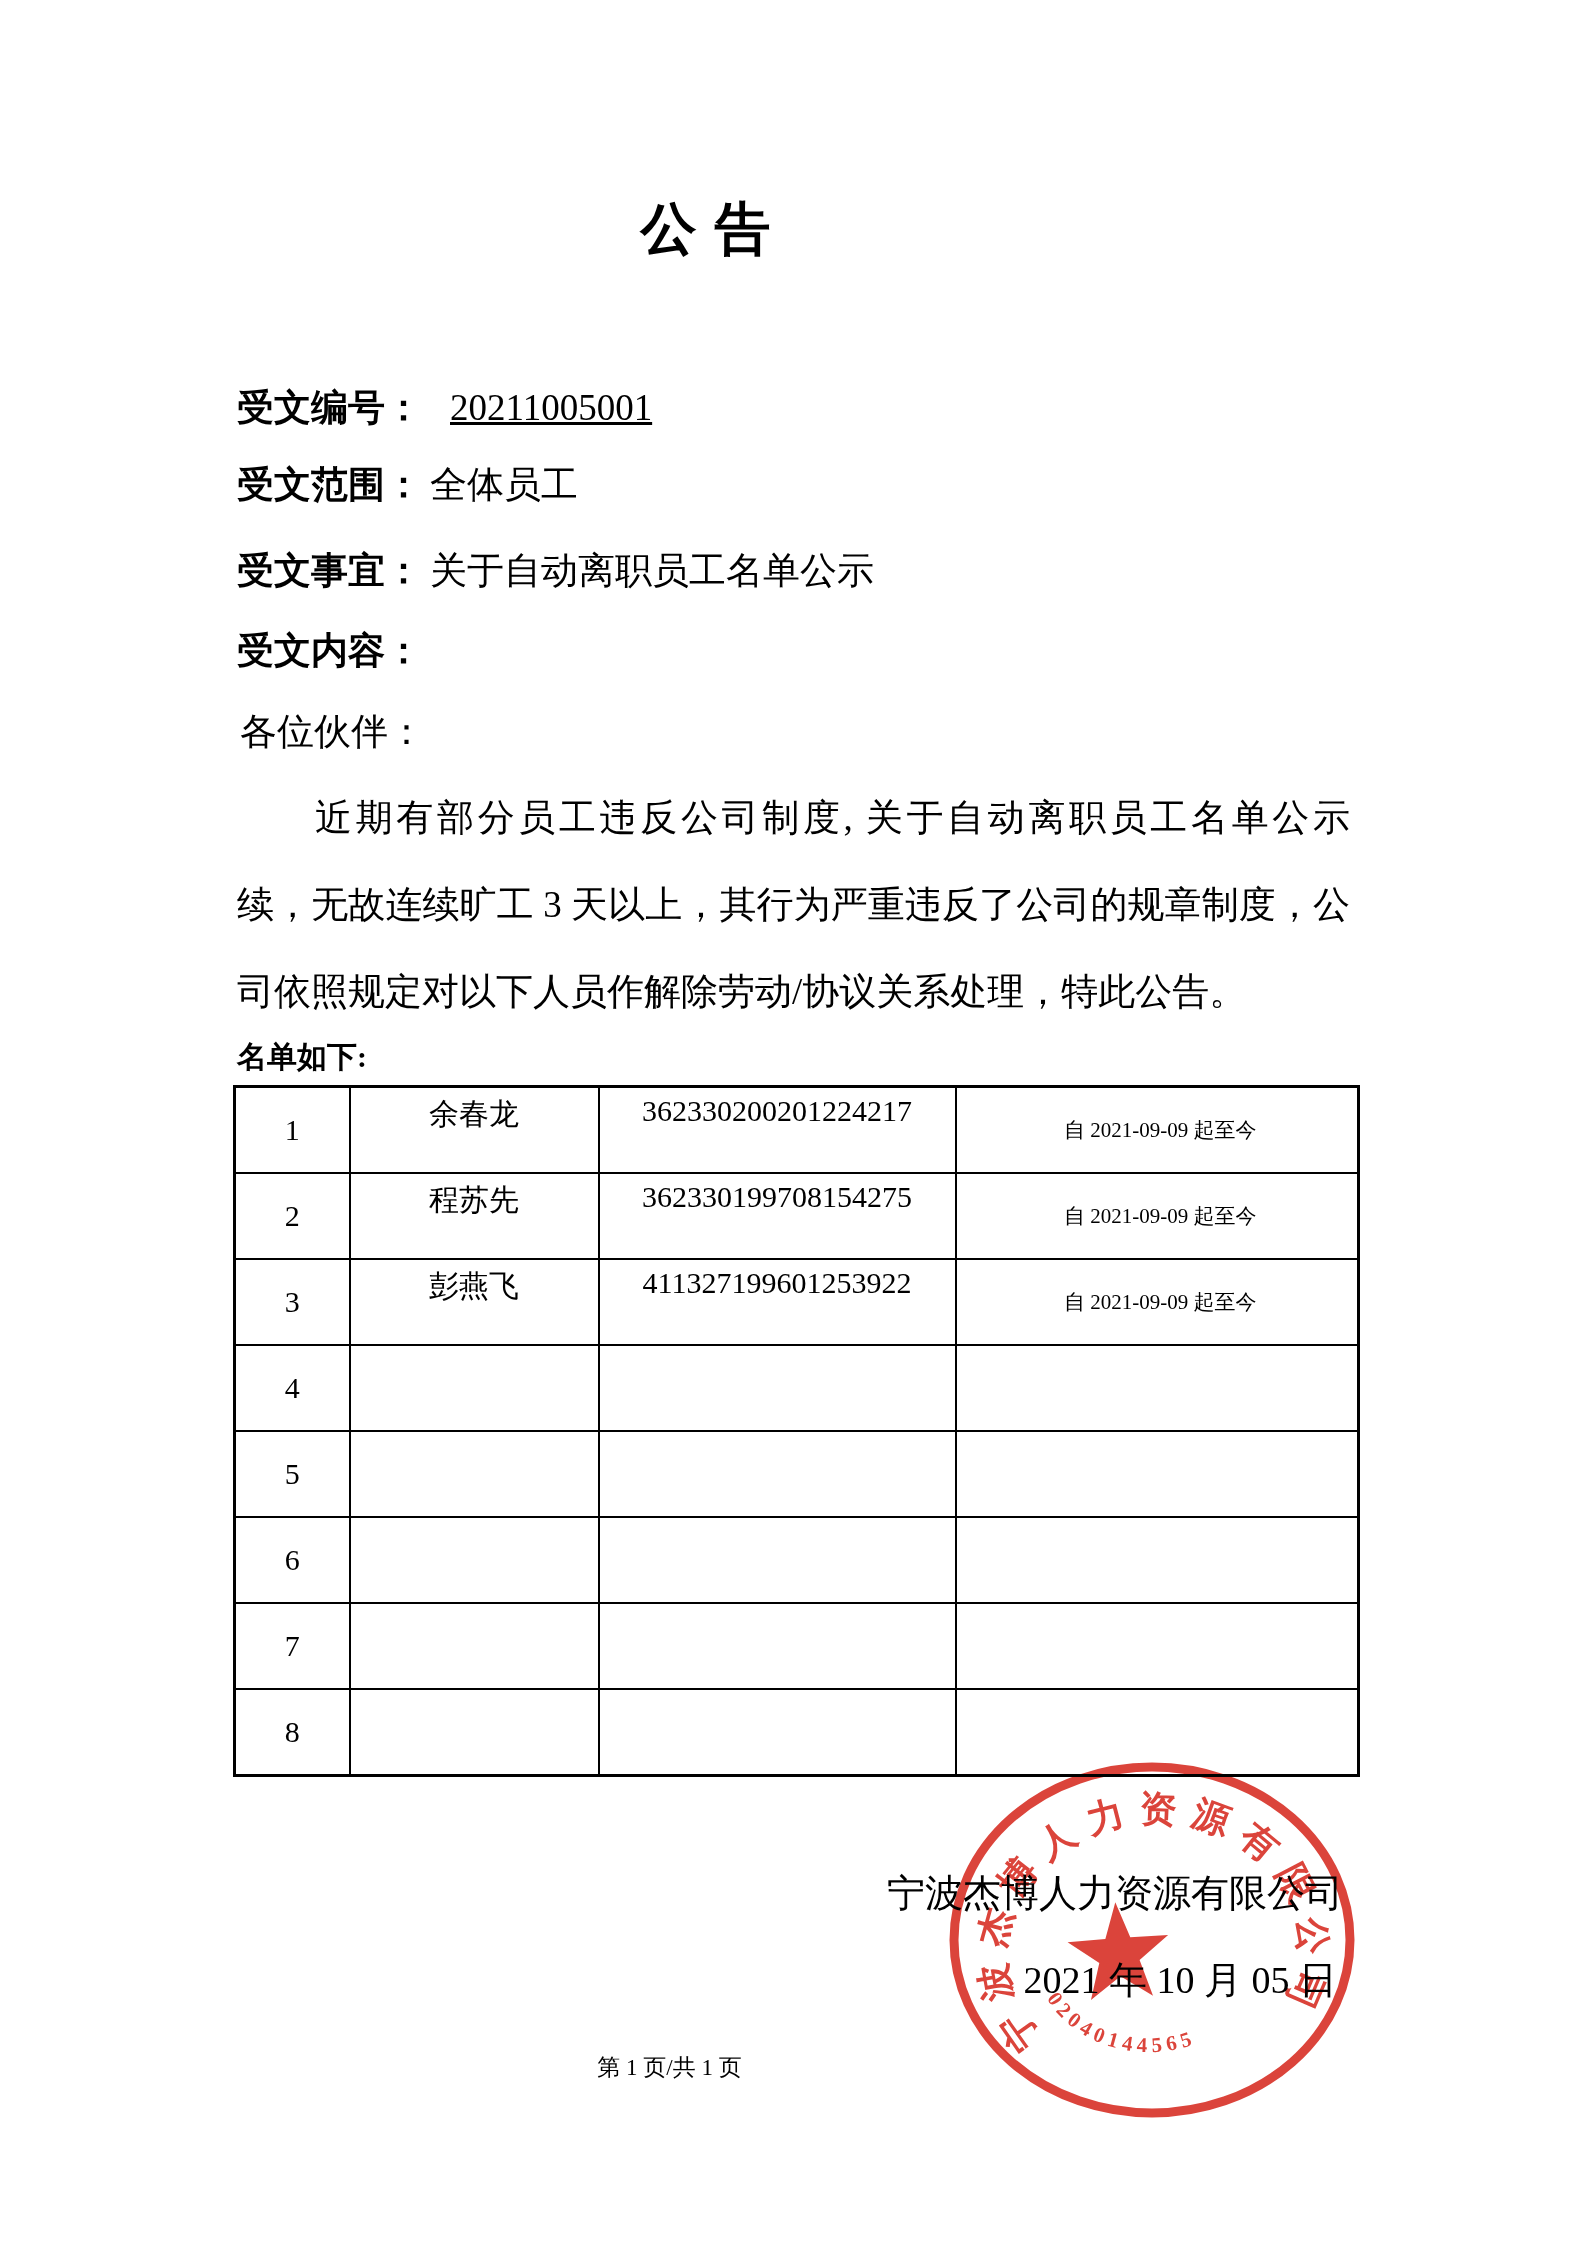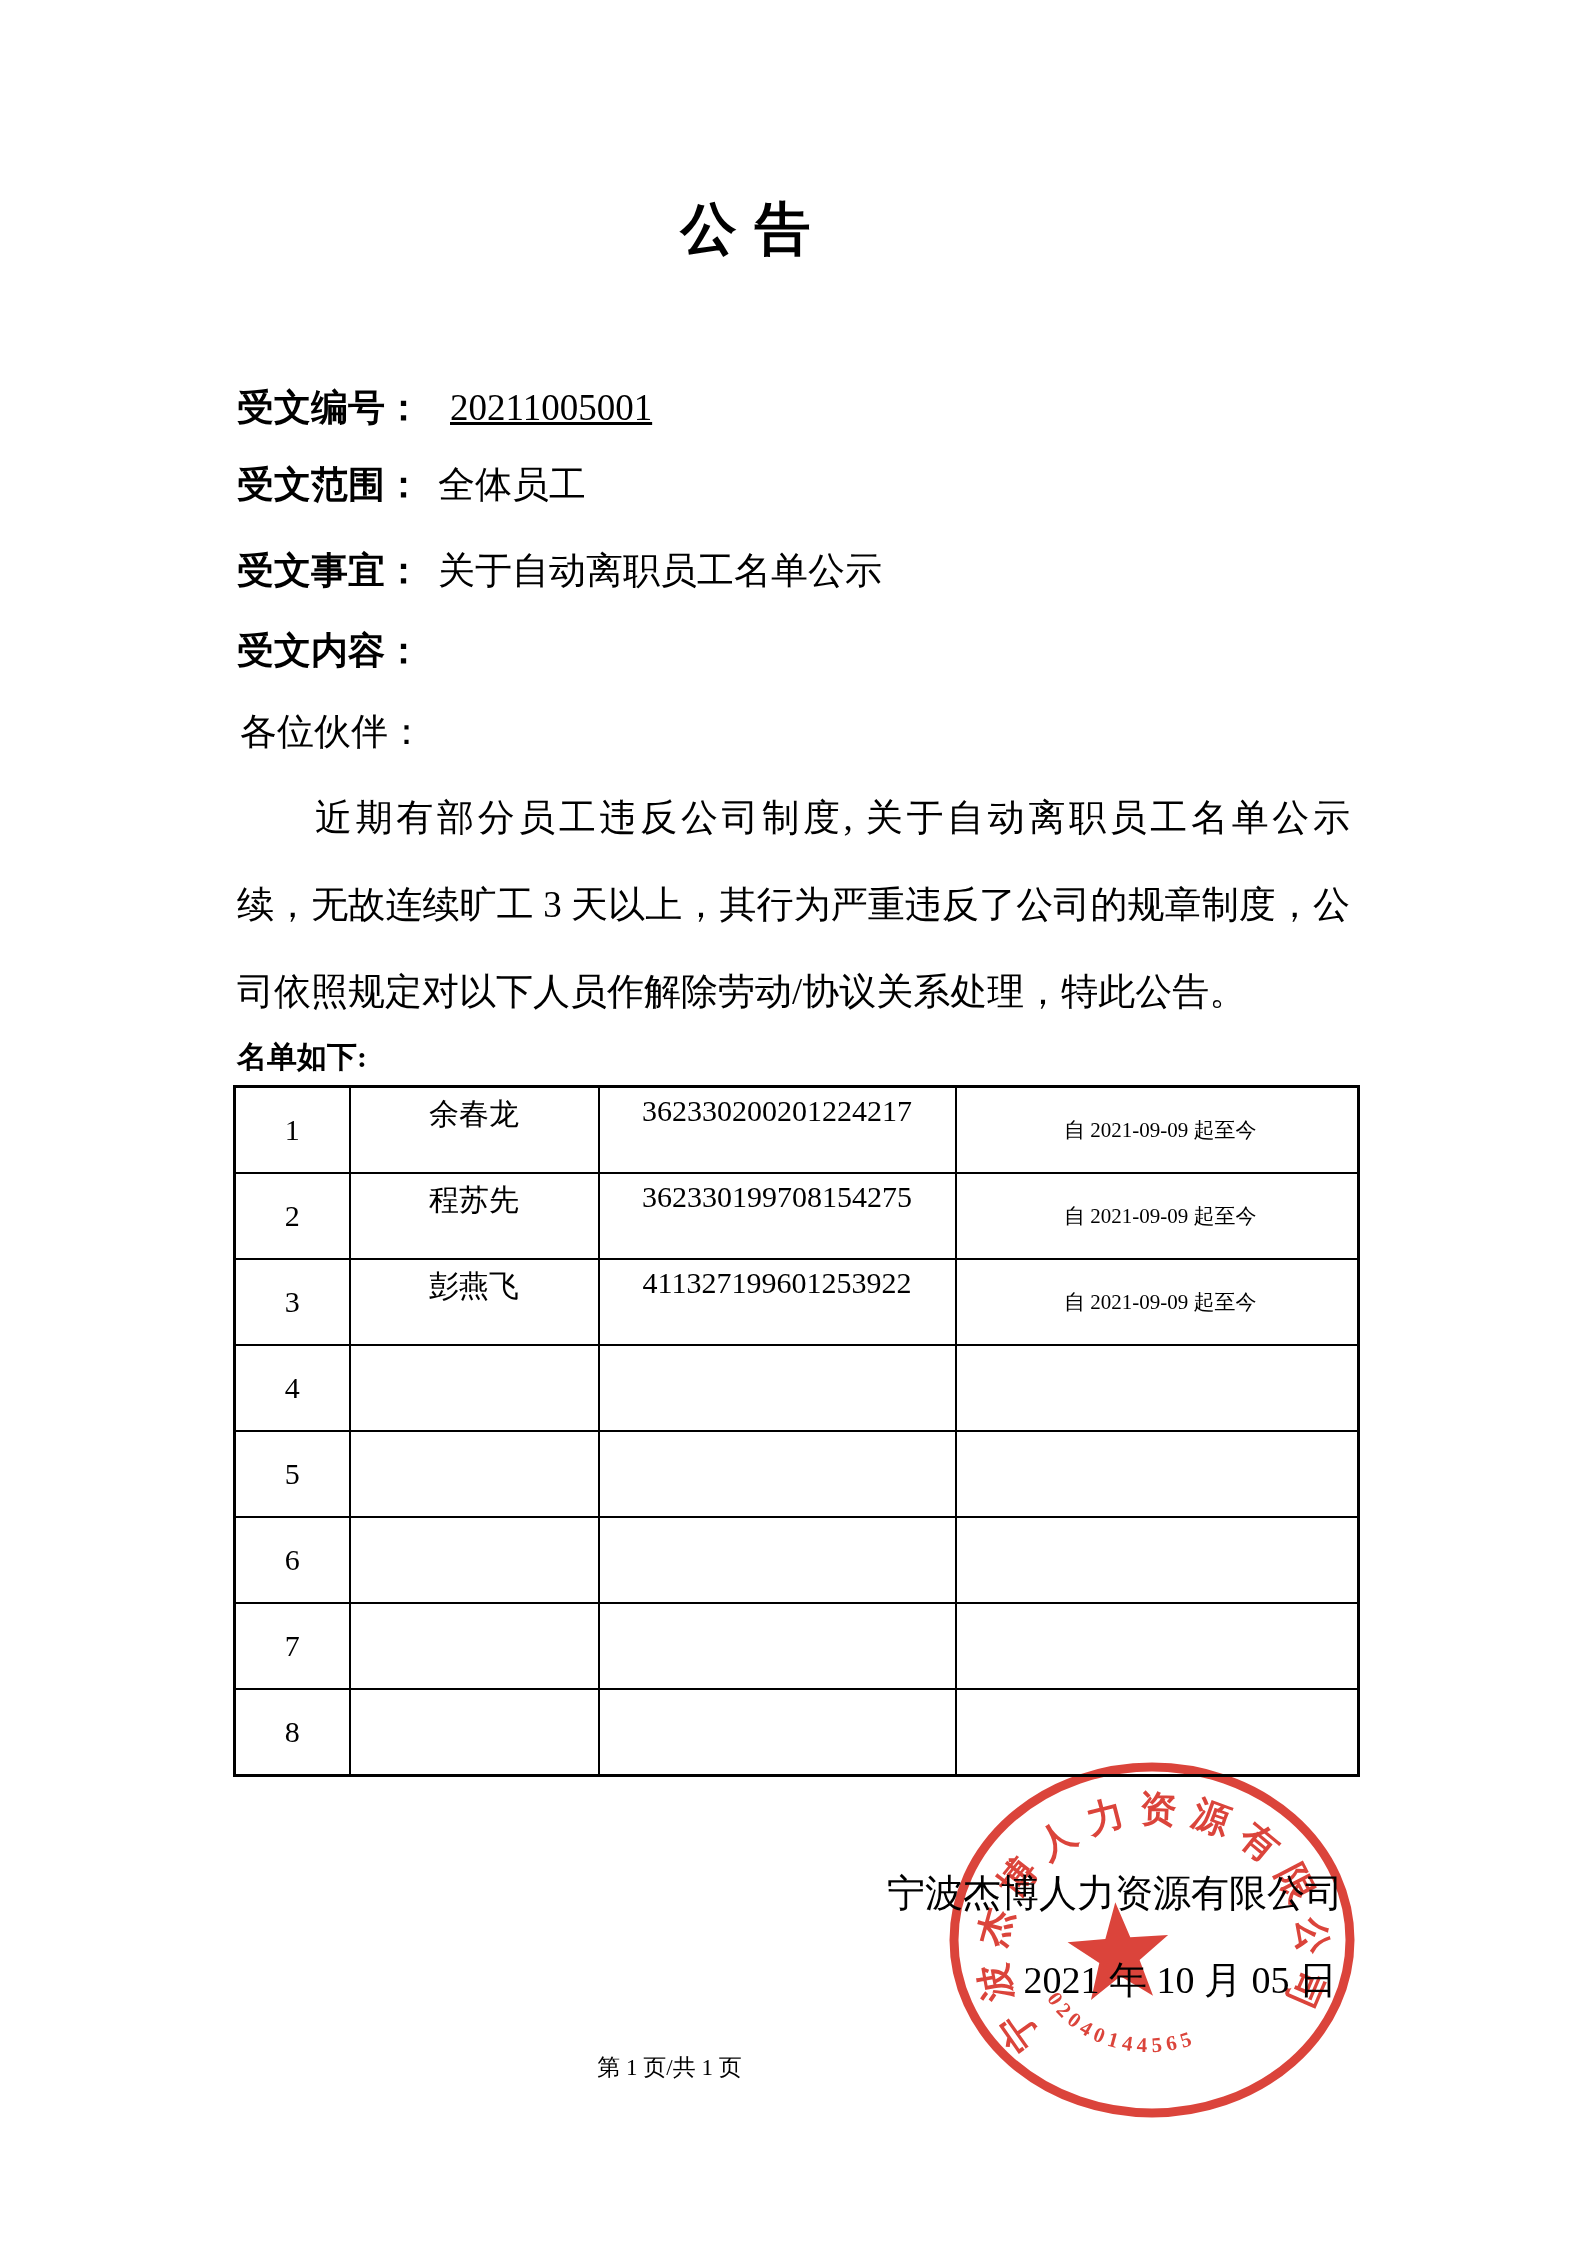--- a/index.html
+++ b/index.html
@@ -4,25 +4,25 @@
 <style>
   html,body{margin:0;padding:0;}
   body{
     width:1587px;height:2245px;position:relative;background:#ffffff;
     font-family:"Liberation Serif","DejaVu Serif",serif;color:#000;
     overflow:hidden;
   }
   .abs{position:absolute;}
   .doc-title{
     left:0;top:192px;width:1413px;text-align:center;
-    font-size:56px;font-weight:bold;letter-spacing:2px;padding-left:40px;
+    font-size:56px;font-weight:bold;letter-spacing:2px;
   }
   .field-line{left:237px;font-size:37px;line-height:50px;white-space:nowrap;}
   .field-label{font-weight:bold;}
-  .field-value{margin-left:16px;}
+  .field-value{margin-left:8px;}
   .field-value.wide-gap{margin-left:28px;text-decoration:underline;}
   .salutation{left:240px;top:707px;font-size:37px;line-height:50px;}
   .para-line{
     left:237px;width:1113px;font-size:37px;line-height:50px;
   }
   .jline{text-align:justify;text-align-last:justify;}
   .indent{text-indent:78px;}
   .list-label{left:237px;top:1037px;font-size:30px;font-weight:bold;}
   .roster{
     left:233px;top:1085px;border-collapse:collapse;table-layout:fixed;

